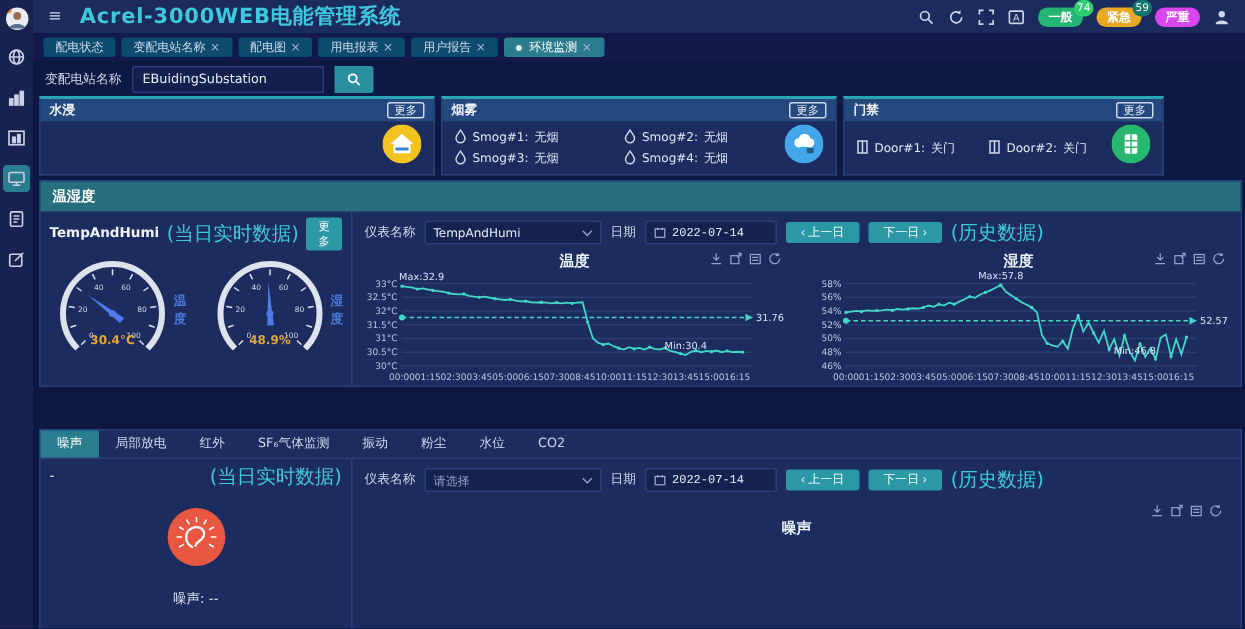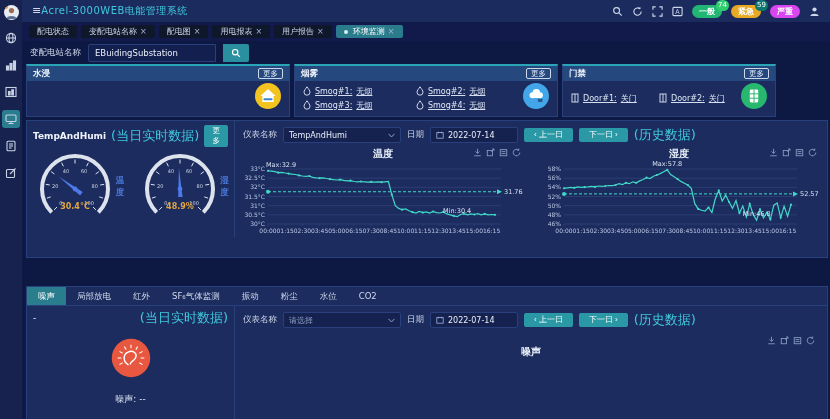--- a/index.html
+++ b/index.html
@@ -7,43 +7,43 @@
   
   .sidebar{position:absolute;left:0;top:0;width:22px;height:419px;background:#18224f;display:flex;flex-direction:column;align-items:center;gap:9px;padding-top:5px;box-sizing:border-box;}
   .avatar{position:relative;width:15px;height:15px;border-radius:50%;background:#e8ecf3;overflow:hidden;flex:none;}
   .avatar .dot{position:absolute;left:-1px;top:-1px;width:5px;height:5px;border-radius:50%;background:#f08c2e;}
   .side-ic{width:18px;height:18px;display:flex;align-items:center;justify-content:center;flex:none;border-radius:3px;}
   .side-ic.active{background:#2a7d8e;}
   .side-ic svg{stroke:#c8d2e4;fill:none;stroke-width:1.1;}
   
   .topbar{position:absolute;left:22px;top:0;width:808px;height:22px;background:#1c2b5e;display:flex;align-items:center;}
   .hamburger{margin-left:10px;color:#cfd8ea;font-size:11px;line-height:22px;}
-  .app-title{margin-left:0;color:#3fc8dd;font-size:10px;font-weight:normal;letter-spacing:.5px;white-space:nowrap;}
+  .app-title{margin-left:12px;color:#3fc8dd;font-size:14px;font-weight:bold;letter-spacing:.5px;white-space:nowrap;}
   .top-right{margin-left:auto;display:flex;align-items:center;gap:9px;padding-right:10px;}
   .top-ic svg{stroke:#cdd6e8;fill:none;stroke-width:1.2;display:block;}
   .pill{position:relative;font-size:8px;font-weight:bold;color:#fff;padding:1px 7px;border-radius:8px;line-height:11px;white-space:nowrap;}
   .pill .cnt{position:absolute;top:-5px;right:-7px;min-width:11px;height:11px;border-radius:6px;font-size:7px;font-weight:normal;line-height:11px;text-align:center;color:#fff;padding:0 1px;}
   
   .tabsbar{position:absolute;left:22px;top:22px;width:808px;height:19px;background:#111a4a;display:flex;align-items:center;gap:4px;padding-left:7px;box-sizing:border-box;}
-  .tab{background:#0f172a;color:#cfd8ea;font-size:8px;line-height:13px;padding:0 8px;border-radius:2px;display:flex;align-items:center;gap:3px;white-space:nowrap;}
+  .tab{background:#0c4a6e;color:#cfd8ea;font-size:8px;line-height:13px;padding:0 8px;border-radius:2px;display:flex;align-items:center;gap:3px;white-space:nowrap;}
   .tab .x{color:#aab6d8;font-size:8px;}
   .tab.active{background:#2a7b8b;color:#fff;}
   .tab.active::before{content:"";width:4px;height:4px;border-radius:50%;background:#d8f3f6;margin-right:2px;}
   
   .search-row{position:absolute;left:30px;top:44px;height:18px;display:flex;align-items:center;gap:7px;}
   .lbl{font-size:8.5px;color:#cfd8ea;white-space:nowrap;}
   .st-input{width:128px;height:18px;background:#131f4e;border:1px solid #2a3f7d;color:#e8eef8;font-size:8.5px;padding:0 6px;box-sizing:border-box;border-radius:2px 0 0 2px;font-family:inherit;}
   .st-btn{width:26px;height:18px;background:#2a8f9e;border:none;border-radius:0 2px 2px 0;display:flex;align-items:center;justify-content:center;}
   
   .panel{position:absolute;background:#1d2c5e;border:1px solid #28407c;box-sizing:border-box;}
   .panel.smallp{border-top:2px solid #2ba4b6;}
   .p-head{height:15px;background:#25497e;display:flex;align-items:center;padding:0 6px;}
   .p-title{font-size:8.5px;font-weight:bold;color:#eef3fb;}
   .more-line{margin-left:auto;border:1px solid #cfd8ea;border-radius:2px;color:#e8eef8;font-size:7.5px;line-height:9px;padding:0 4px;}
-  .p-body{position:relative;display:flex;align-items:center;height:34px;padding:0 8px;text-decoration:underline;}
+  .p-body{position:relative;display:flex;align-items:center;height:34px;padding:0 8px;}
   .env-items{display:grid;grid-template-columns:1fr 1fr;gap:3px 6px;flex:1;}
   .env-items.one{grid-template-columns:1fr;}
   .env-item{display:flex;align-items:center;gap:4px;font-size:8px;color:#dfe7f5;white-space:nowrap;}
   .env-item svg{stroke:#cdd6e8;fill:none;stroke-width:1;flex:none;}
   .bigic{flex:none;margin-left:auto;}
   
   .th-head{height:20px;background:#266f7e;display:flex;align-items:center;padding:0 8px;font-size:9.5px;font-weight:bold;color:#fff;}
   .th-body{display:flex;height:116px;}
   .th-left{width:208px;border-right:1px solid #28407c;box-sizing:border-box;display:flex;flex-direction:column;}
   .th-left-top{display:flex;align-items:center;padding:4px 6px 0 6px;gap:5px;}
@@ -53,21 +53,21 @@
   .gauges{display:flex;justify-content:space-around;margin-top:2px;}
   .gwrap{display:flex;align-items:center;}
   .g-label{font-size:8.5px;font-weight:bold;color:#4a78d8;margin-top:-3px;}
   .gtick{font-size:5px;fill:#cfd8e8;}
   .gval{font-size:8px;font-weight:bold;fill:#e2a63c;}
   .th-right{flex:1;display:flex;flex-direction:column;}
   .toolbar{display:flex;align-items:center;gap:6px;padding:5px 8px 2px 8px;}
   .sel{width:118px;height:16px;background:#152250;border:1px solid #2a3f7d;border-radius:2px;display:flex;align-items:center;padding:0 5px;box-sizing:border-box;font-size:8px;color:#e8eef8;}
   .sel .chev{margin-left:auto;}
   .sel .ph{color:#8fa0c0;}
-  .datebox{width:88px;height:16px;background:#152250;border:1px solid #2a3f7d;border-radius:2px;display:flex;align-items:center;gap:4px;padding:0 5px;box-sizing:border-box;font-size:8px;color:#e8eef8;}
+  .datebox{width:88px;height:16px;background:#152250;border:1px solid #2a3f7d;border-radius:2px;display:flex;align-items:center;gap:4px;padding:0 5px;box-sizing:border-box;font-size:8px;color:#e8eef8;font-family:Liberation Mono, monospace;}
   .dbtn{background:#2a99a5;color:#fff;font-size:8px;border:none;border-radius:2px;padding:2px 10px;line-height:10px;white-space:nowrap;}
   .charts{display:flex;flex:1;}
   .chart-block{position:relative;width:50%;}
   .c-title{text-align:center;font-size:10px;font-weight:bold;color:#e8f0fa;height:13px;margin-top:1px;}
   .toolbox{position:absolute;top:2px;right:10px;display:flex;gap:4px;}
   .toolbox svg{stroke:#8ea6cc;fill:none;stroke-width:1;display:block;}
   svg.line .ax{font-size:6px;fill:#b9c7e6;}
   svg.line .ann{font-size:6.5px;fill:#d7e3f4;}
   svg.line .grid{stroke:#2b3d74;stroke-width:1;}
   
@@ -321,20 +321,21 @@
             <rect x="11.5" y="8.5" width="11" height="17" rx="1.5" fill="#fff"></rect>
             <line x1="17" y1="8.5" x2="17" y2="25.5" stroke="#28b76f" stroke-width="1.3"></line>
             <line x1="11.5" y1="14.2" x2="22.5" y2="14.2" stroke="#28b76f" stroke-width="1.3"></line>
             <line x1="11.5" y1="19.9" x2="22.5" y2="19.9" stroke="#28b76f" stroke-width="1.3"></line>
           </svg>
       </span>
     </div>
   </div>
 
   <div class="panel" style="left:26px;top:120px;width:802px;height:138px;">
+    <div class="th-head">温湿度</div>
     <div class="th-body">
       <div class="th-left">
         <div class="th-left-top">
           <span class="meter-name">TempAndHumi</span>
           <span class="cyan" style="margin-left:auto">(当日实时数据)</span>
           <button class="more-btn">更多</button>
         </div>
         <div class="gauges">
           <div class="gwrap">
             <svg class="gauge" width="96" height="78">

